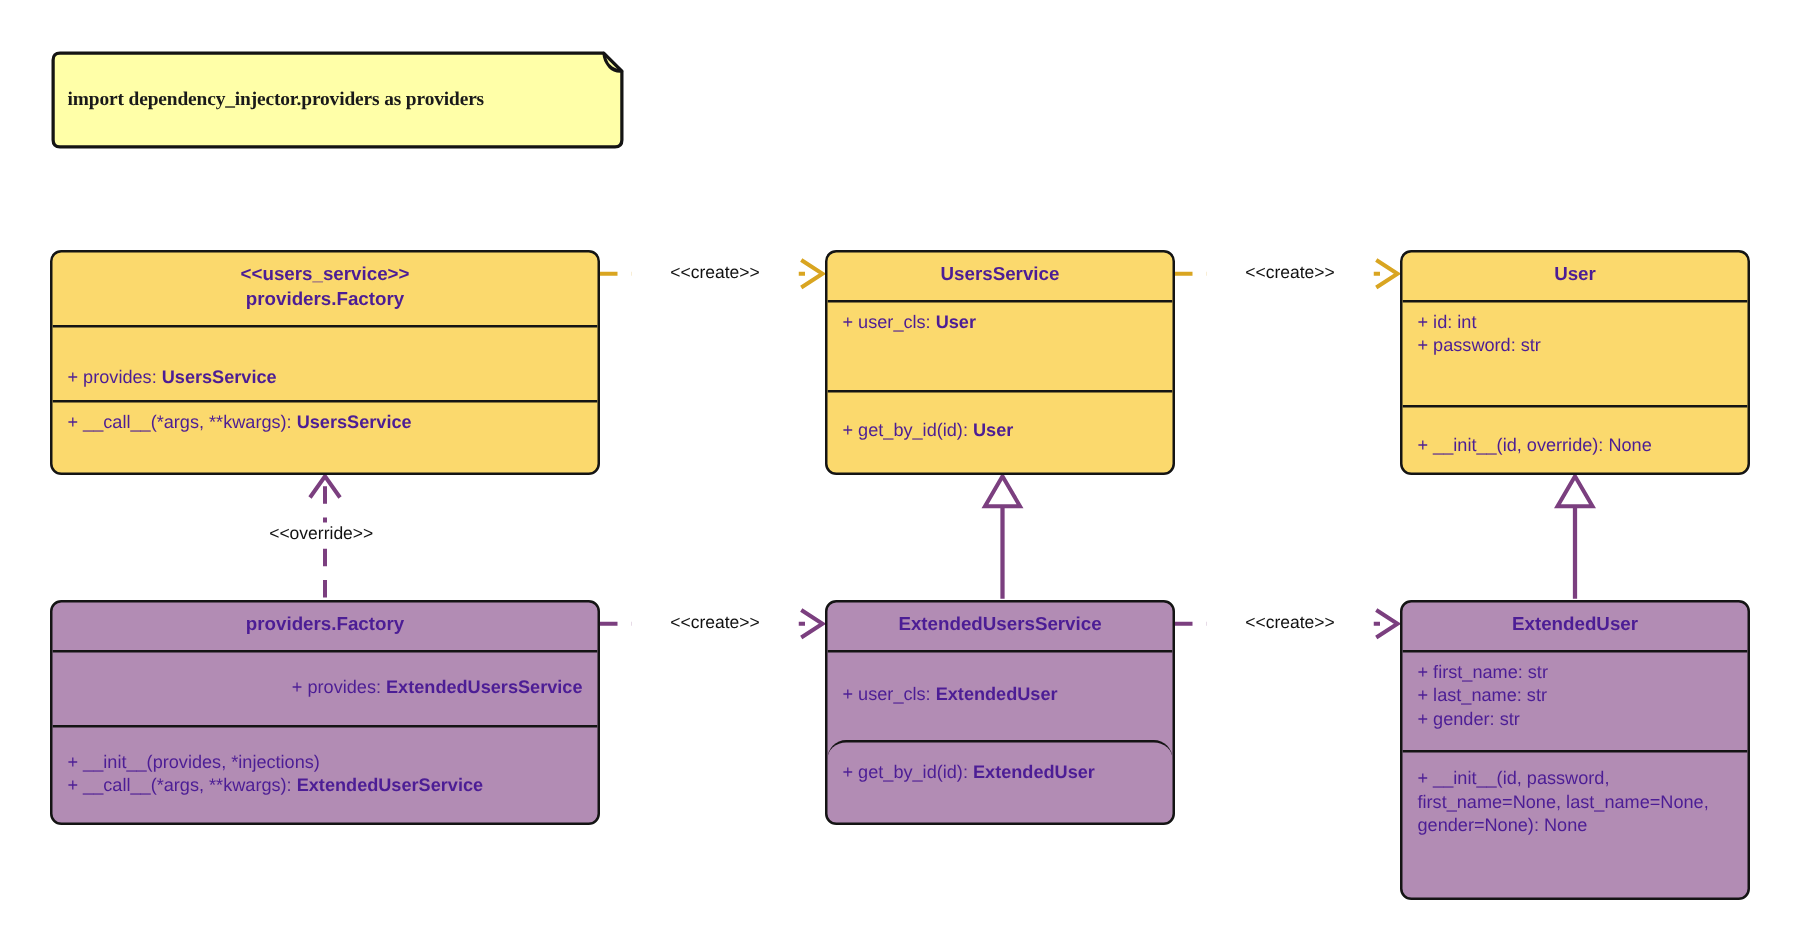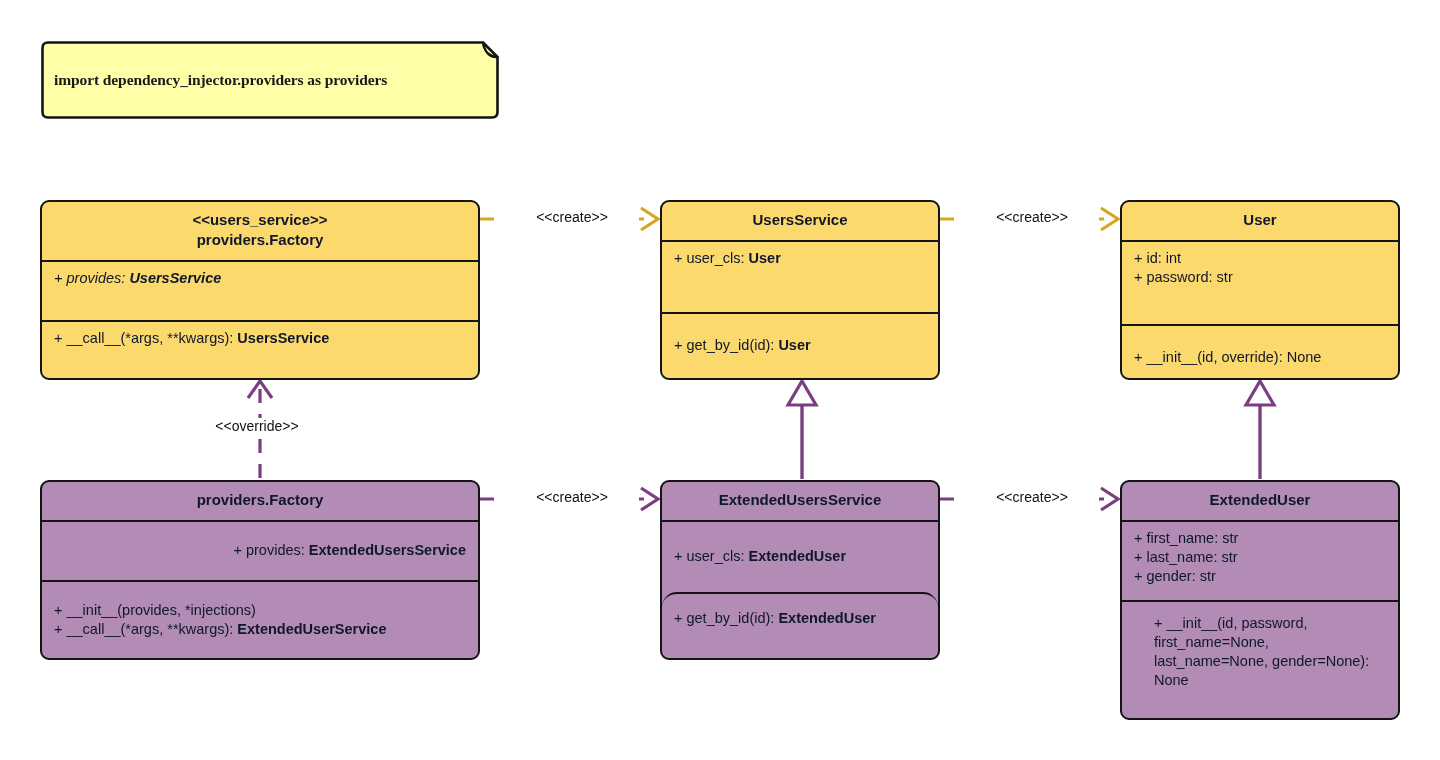--- a/index.html
+++ b/index.html
@@ -54,38 +54,38 @@
     border: 2.2px solid #141414;
     border-radius: 9px;
     overflow: hidden;
   }
   .cls.yellow { background: #fbd96d; }
   .cls.purple { background: #b28cb4; }
 
   .cls-section {
     box-sizing: border-box;
     padding: 7px 12px 8px 12px;
-    color: #0f172a;
+    color: #4c1d95;
     font-size: 14.5px;
     line-height: 1.30;
   }
   .cls-section + .cls-section {
     border-top: 2.2px solid #141414;
   }
   .cls-title {
     text-align: center;
     font-weight: bold;
     font-size: 15px;
     line-height: 1.33;
     padding-top: 8px;
     padding-bottom: 8px;
   }
   .cls-row { white-space: pre; }
   .cls-row b { font-weight: bold; }
-  .cls-row.wrap { white-space: normal; margin-left: 20px; }
+  .cls-row.wrap { white-space: normal; }
 
   
   .conn {
     position: absolute;
     pointer-events: none;
   }
   .conn-label {
     position: absolute;
     font-size: 14px;
     color: #111111;
@@ -145,21 +145,21 @@
   <svg class="conn" style="left:1238px; top:378px;" width="44" height="102" viewBox="0 0 44 102">
     <line x1="22" y1="101" x2="22" y2="26" stroke="#7b3f7f" stroke-width="3.4"></line>
     <path d="M 22 3 L 36 27 L 8 27 Z" fill="#ffffff" stroke="#7b3f7f" stroke-width="3.2" stroke-linejoin="miter"></path>
   </svg>
 
   <div class="cls yellow" style="left:40px; top:200px; width:440px; height:180px;">
     <div class="cls-section cls-title" style="height:58px;">
       <div>&lt;&lt;users_service&gt;&gt;</div>
       <div>providers.Factory</div>
     </div>
-    <div class="cls-section" style="height:60px; display:flex; align-items:flex-start;font-style:italic;">
+    <div class="cls-section" style="height:60px; display:flex; align-items:flex-end;">
       <div class="cls-row"><span>+ provides: </span><b>UsersService</b></div>
     </div>
     <div class="cls-section" style="height:44px; display:flex; align-items:flex-start;padding-left:12px;">
       <div class="cls-row"><span>+ __call__(*args, **kwargs): </span><b>UsersService</b></div>
     </div>
   </div>
 
   <div class="cls yellow" style="left:660px; top:200px; width:280px; height:180px;">
     <div class="cls-section cls-title" style="height:38px; padding-top:8px;">
       <div>UsersService</div>

